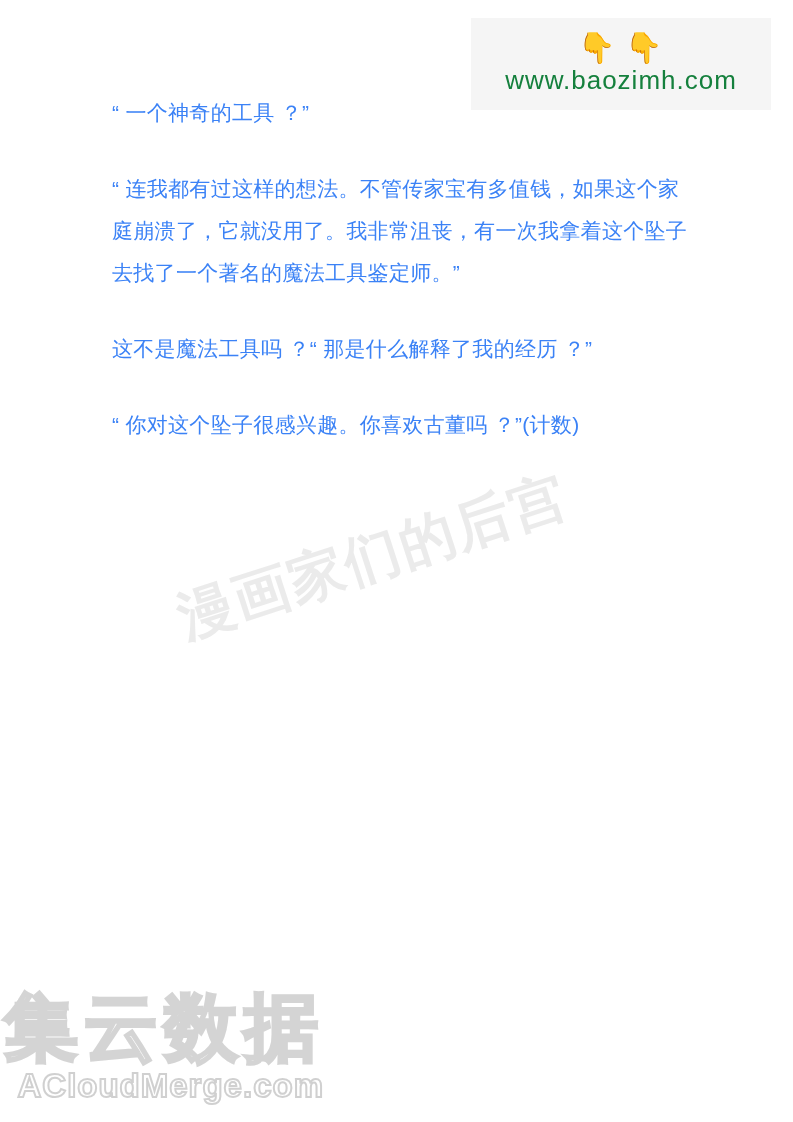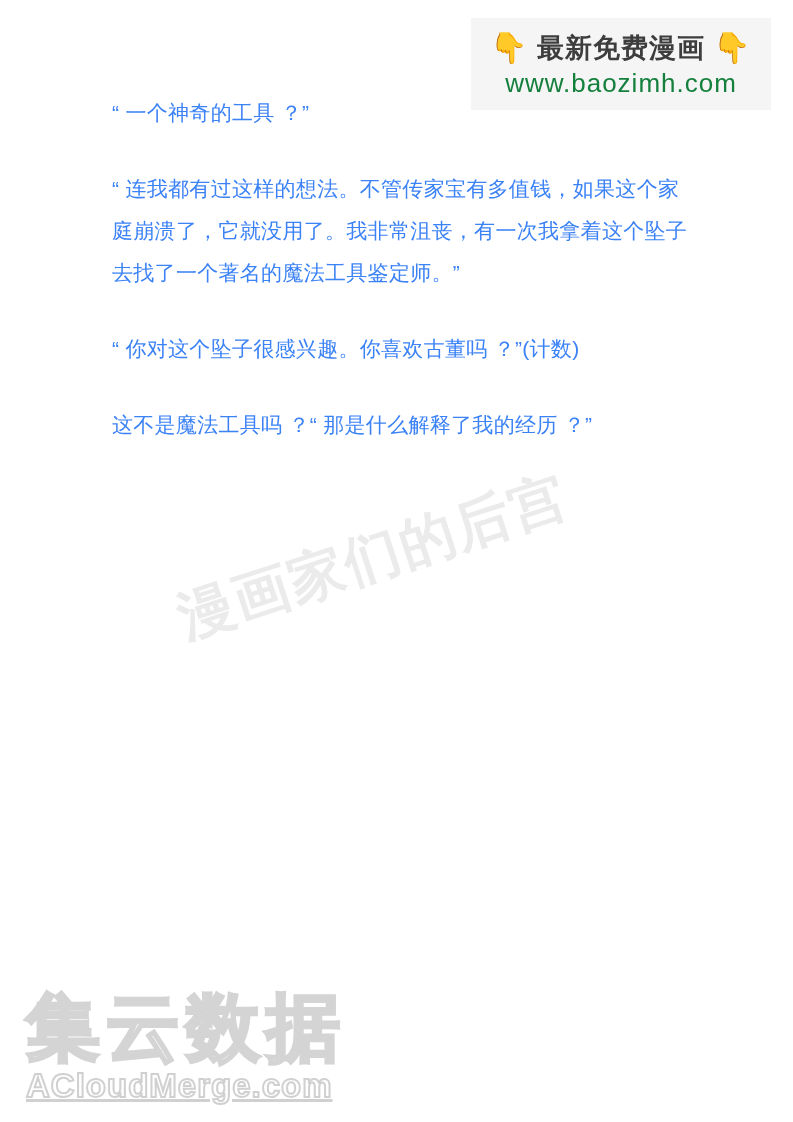--- a/index.html
+++ b/index.html
@@ -81,62 +81,61 @@
     text-align: left;
     word-break: break-all;
   }
   .para:last-child {
     margin-bottom: 0;
   }
 
   
   .wm-logo {
     position: absolute;
-    left: 26px;
+    left: 4px;
     bottom: 16px;
     pointer-events: none;
+    text-align: right;
   }
   .wm-logo-cn {
     font-size: 74px;
     font-weight: bold;
     color: transparent;
     -webkit-text-stroke: 3px rgba(210, 210, 210, 0.95);
     letter-spacing: 6px;
     line-height: 84px;
     white-space: nowrap;
   }
   .wm-logo-en {
     font-size: 33px;
     font-weight: bold;
     color: transparent;
     -webkit-text-stroke: 2px rgba(205, 205, 205, 0.95);
     letter-spacing: 1px;
     line-height: 40px;
     white-space: nowrap;
     margin-top: -4px;
-    text-decoration: underline;
   }
 </style>
 </head>
 <body>
 
 <div class="wm-badge">
   <div class="wm-badge-line1">
     <span class="hand-icon">👇</span>
-    <span>最新免费漫画</span>
     <span class="hand-icon">👇</span>
   </div>
   <div class="wm-badge-line2">www.baozimh.com</div>
 </div>
 
 <div class="wm-center">漫画家们的后宫</div>
 
 <div class="page">
   <p class="para">“ 一个神奇的工具 ？”</p>
   <p class="para">“ 连我都有过这样的想法。不管传家宝有多值钱，如果这个家庭崩溃了，它就没用了。我非常沮丧，有一次我拿着这个坠子去找了一个著名的魔法工具鉴定师。”</p>
+  <p class="para">这不是魔法工具吗 ？“ 那是什么解释了我的经历 ？”</p>
   <p class="para">“ 你对这个坠子很感兴趣。你喜欢古董吗 ？”(计数)</p>
-  <p class="para">这不是魔法工具吗 ？“ 那是什么解释了我的经历 ？”</p>
 </div>
 
 <div class="wm-logo">
   <div class="wm-logo-cn">集云数据</div>
   <div class="wm-logo-en">ACloudMerge.com</div>
 </div>
 
 </body></html>

